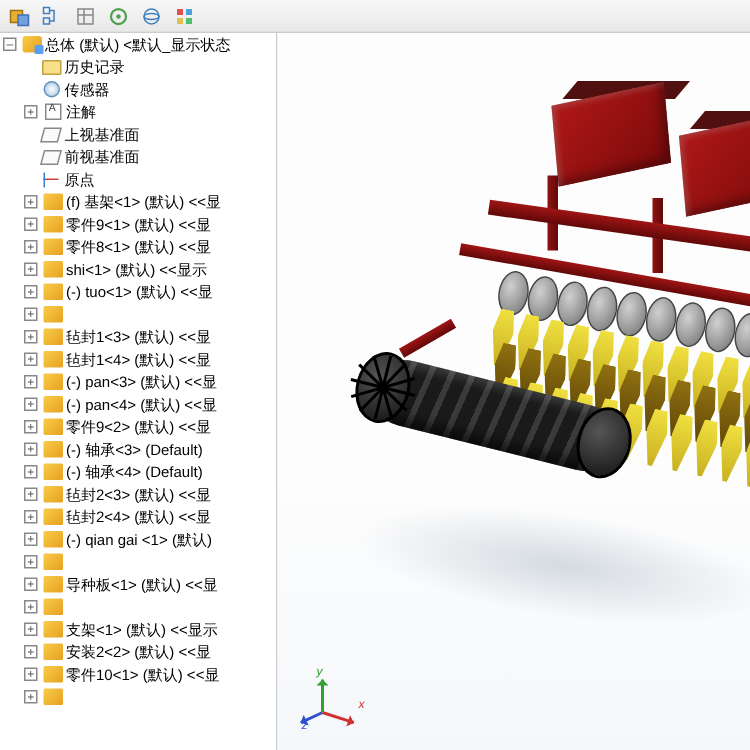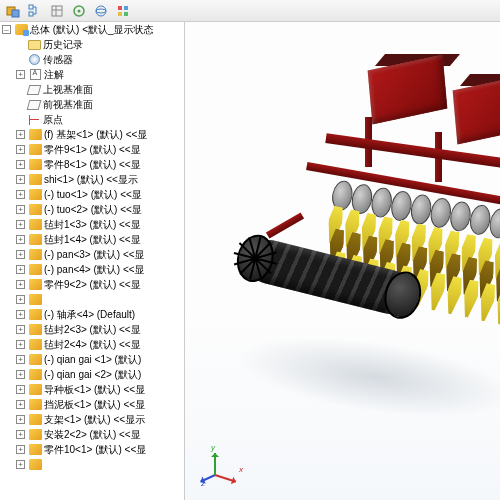--- a/index.html
+++ b/index.html
@@ -213,21 +213,20 @@
           <span class="node-icon">
             <span class="ic-part"></span>
           </span>
           <span class="node-label">(-) tuo&lt;1&gt; (默认) &lt;&lt;显</span>
         </div>
         <div class="tree-item indent-1">
           <span class="expand">+</span>
           <span class="node-icon">
             <span class="ic-part"></span>
           </span>
-          <span class="node-label">(-) tuo&lt;2&gt; (默认) &lt;&lt;显</span>
         </div>
         <div class="tree-item indent-1">
           <span class="expand">+</span>
           <span class="node-icon">
             <span class="ic-part"></span>
           </span>
           <span class="node-label">毡封1&lt;3&gt; (默认) &lt;&lt;显</span>
         </div>
         <div class="tree-item indent-1">
           <span class="expand">+</span>
@@ -255,20 +254,21 @@
           <span class="node-icon">
             <span class="ic-part"></span>
           </span>
           <span class="node-label">零件9&lt;2&gt; (默认) &lt;&lt;显</span>
         </div>
         <div class="tree-item indent-1">
           <span class="expand">+</span>
           <span class="node-icon">
             <span class="ic-part"></span>
           </span>
+          <span class="node-label">(-) 轴承&lt;3&gt; (Default)</span>
         </div>
         <div class="tree-item indent-1">
           <span class="expand">+</span>
           <span class="node-icon">
             <span class="ic-part"></span>
           </span>
           <span class="node-label">(-) 轴承&lt;4&gt; (Default)</span>
         </div>
         <div class="tree-item indent-1">
           <span class="expand">+</span>
@@ -289,35 +289,33 @@
           <span class="node-icon">
             <span class="ic-part"></span>
           </span>
           <span class="node-label">(-) qian  gai &lt;1&gt; (默认)</span>
         </div>
         <div class="tree-item indent-1">
           <span class="expand">+</span>
           <span class="node-icon">
             <span class="ic-part"></span>
           </span>
-          <span class="node-label">(-) qian  gai &lt;2&gt; (默认)</span>
         </div>
         <div class="tree-item indent-1">
           <span class="expand">+</span>
           <span class="node-icon">
             <span class="ic-part"></span>
           </span>
           <span class="node-label">导种板&lt;1&gt; (默认) &lt;&lt;显</span>
         </div>
         <div class="tree-item indent-1">
           <span class="expand">+</span>
           <span class="node-icon">
             <span class="ic-part"></span>
           </span>
-          <span class="node-label">挡泥板&lt;1&gt; (默认) &lt;&lt;显</span>
         </div>
         <div class="tree-item indent-1">
           <span class="expand">+</span>
           <span class="node-icon">
             <span class="ic-part"></span>
           </span>
           <span class="node-label">支架&lt;1&gt; (默认) &lt;&lt;显示</span>
         </div>
         <div class="tree-item indent-1">
           <span class="expand">+</span>

